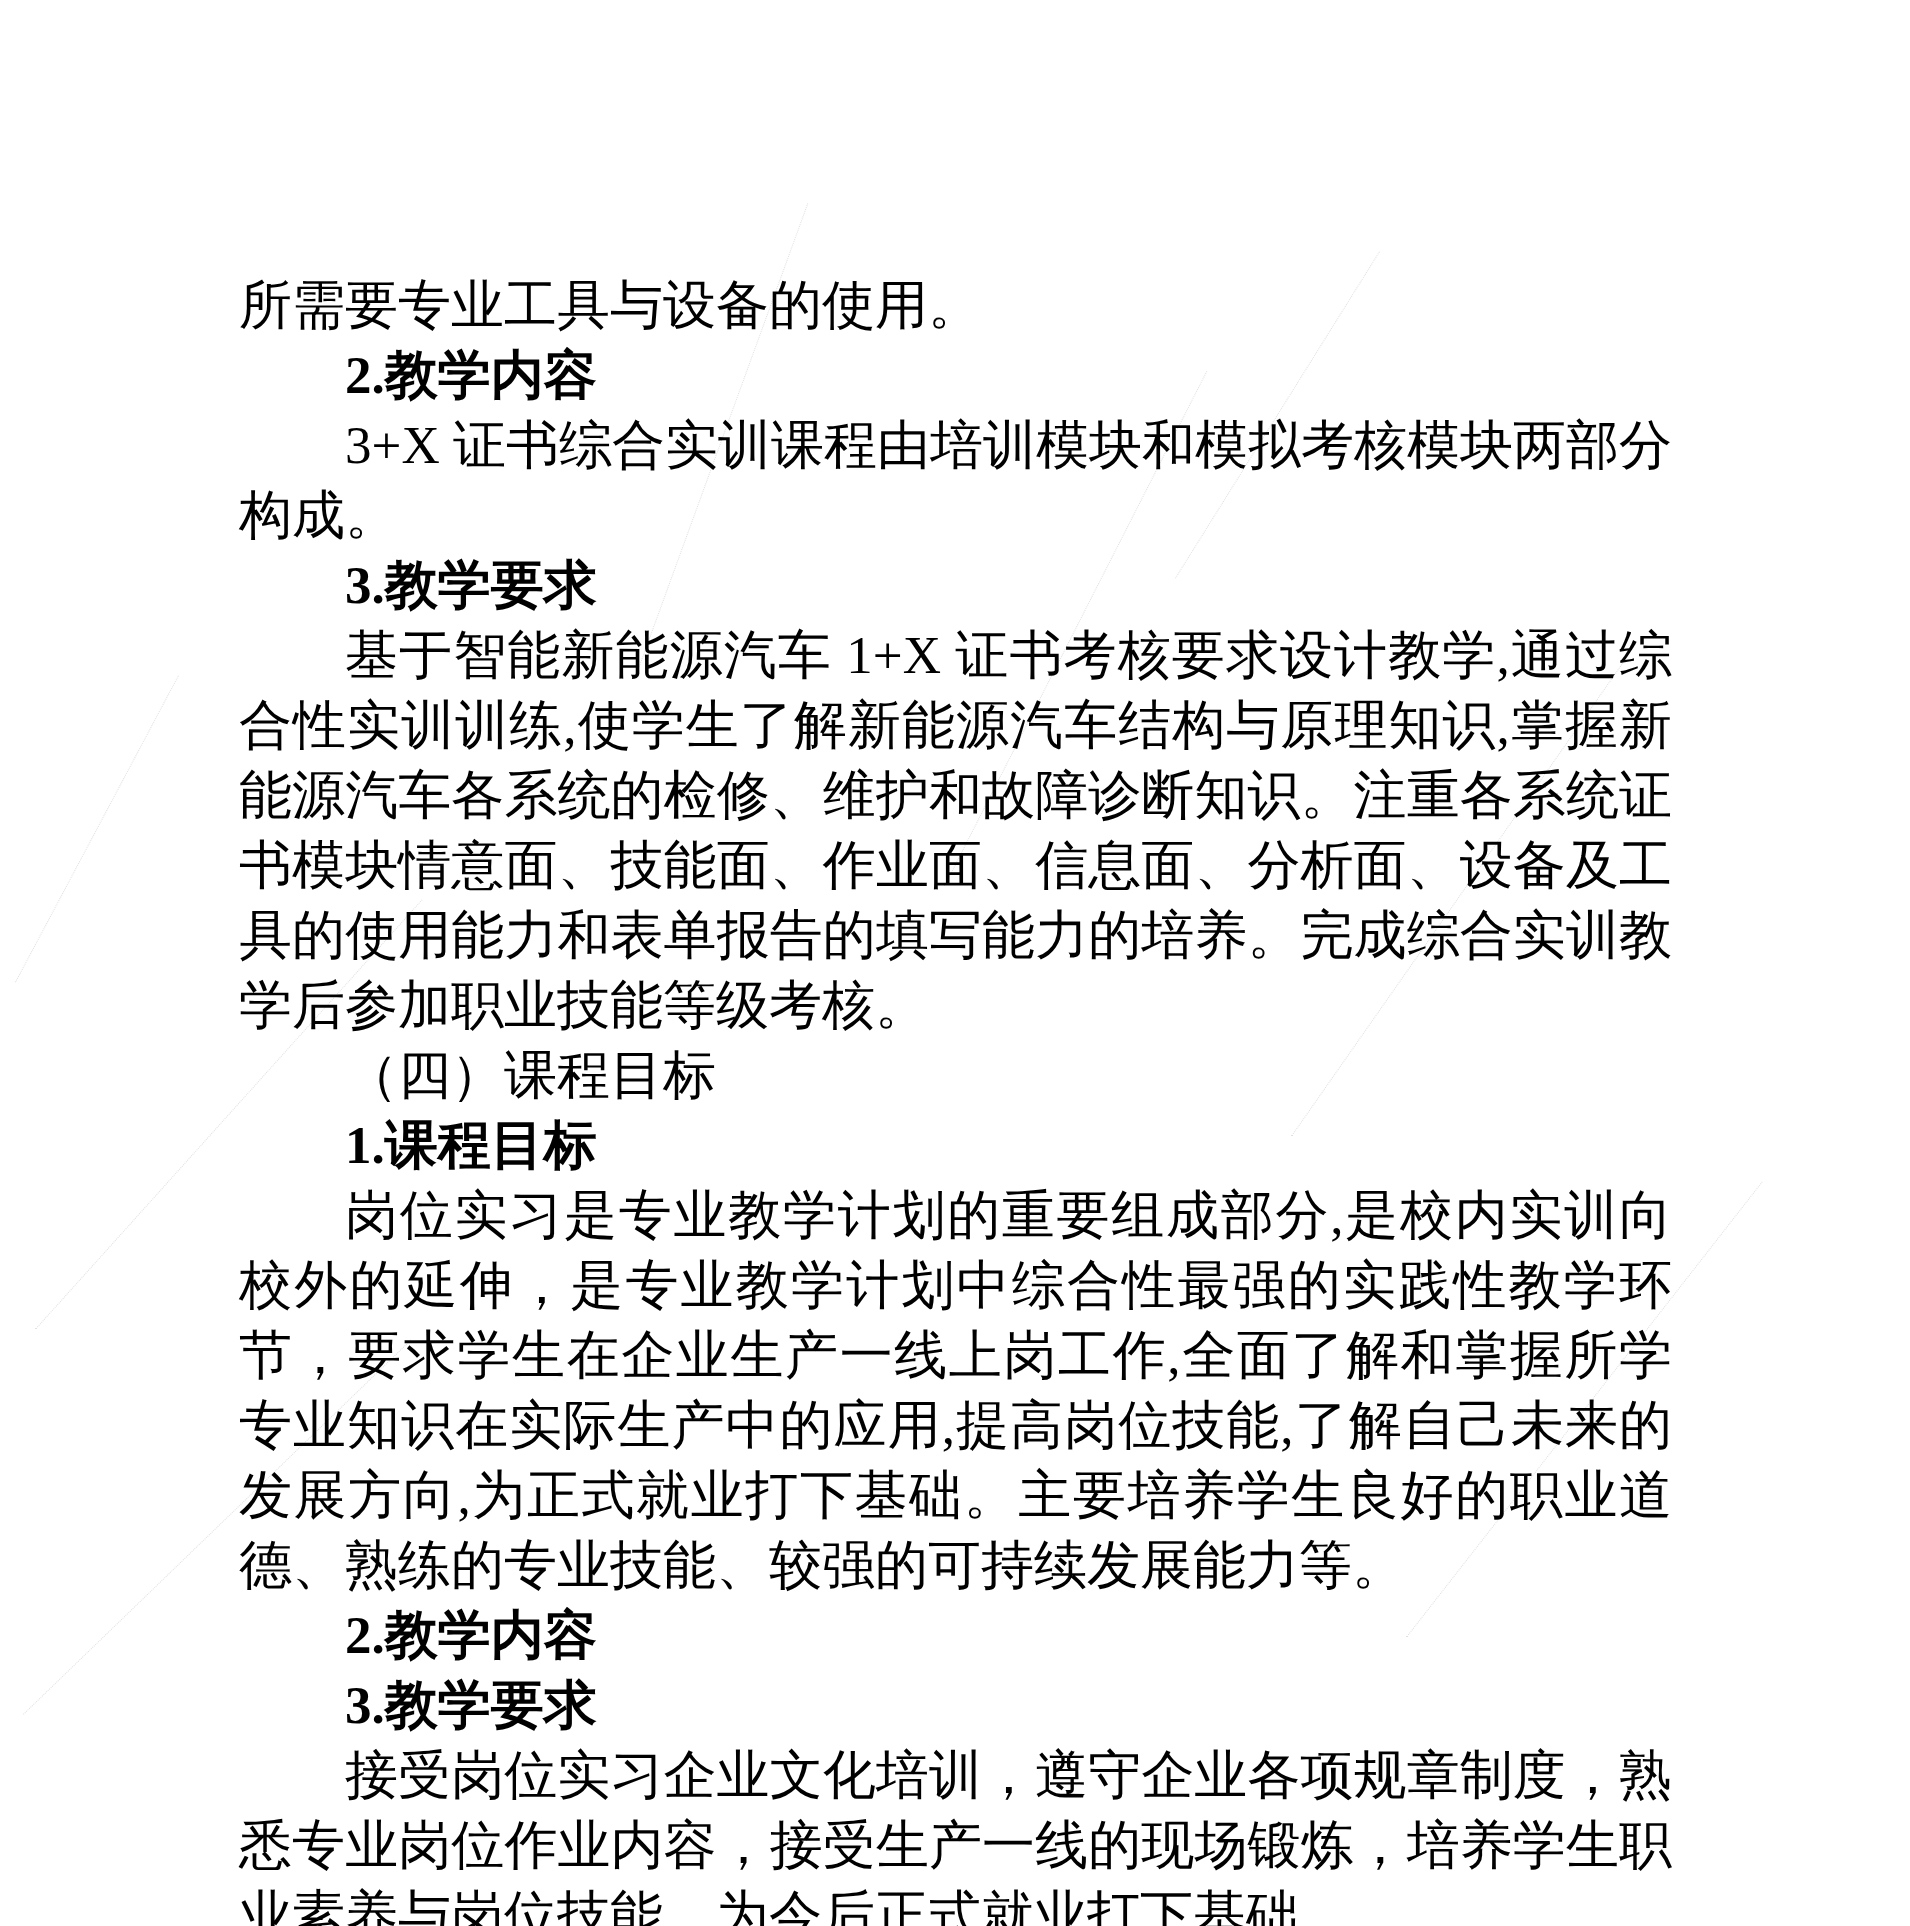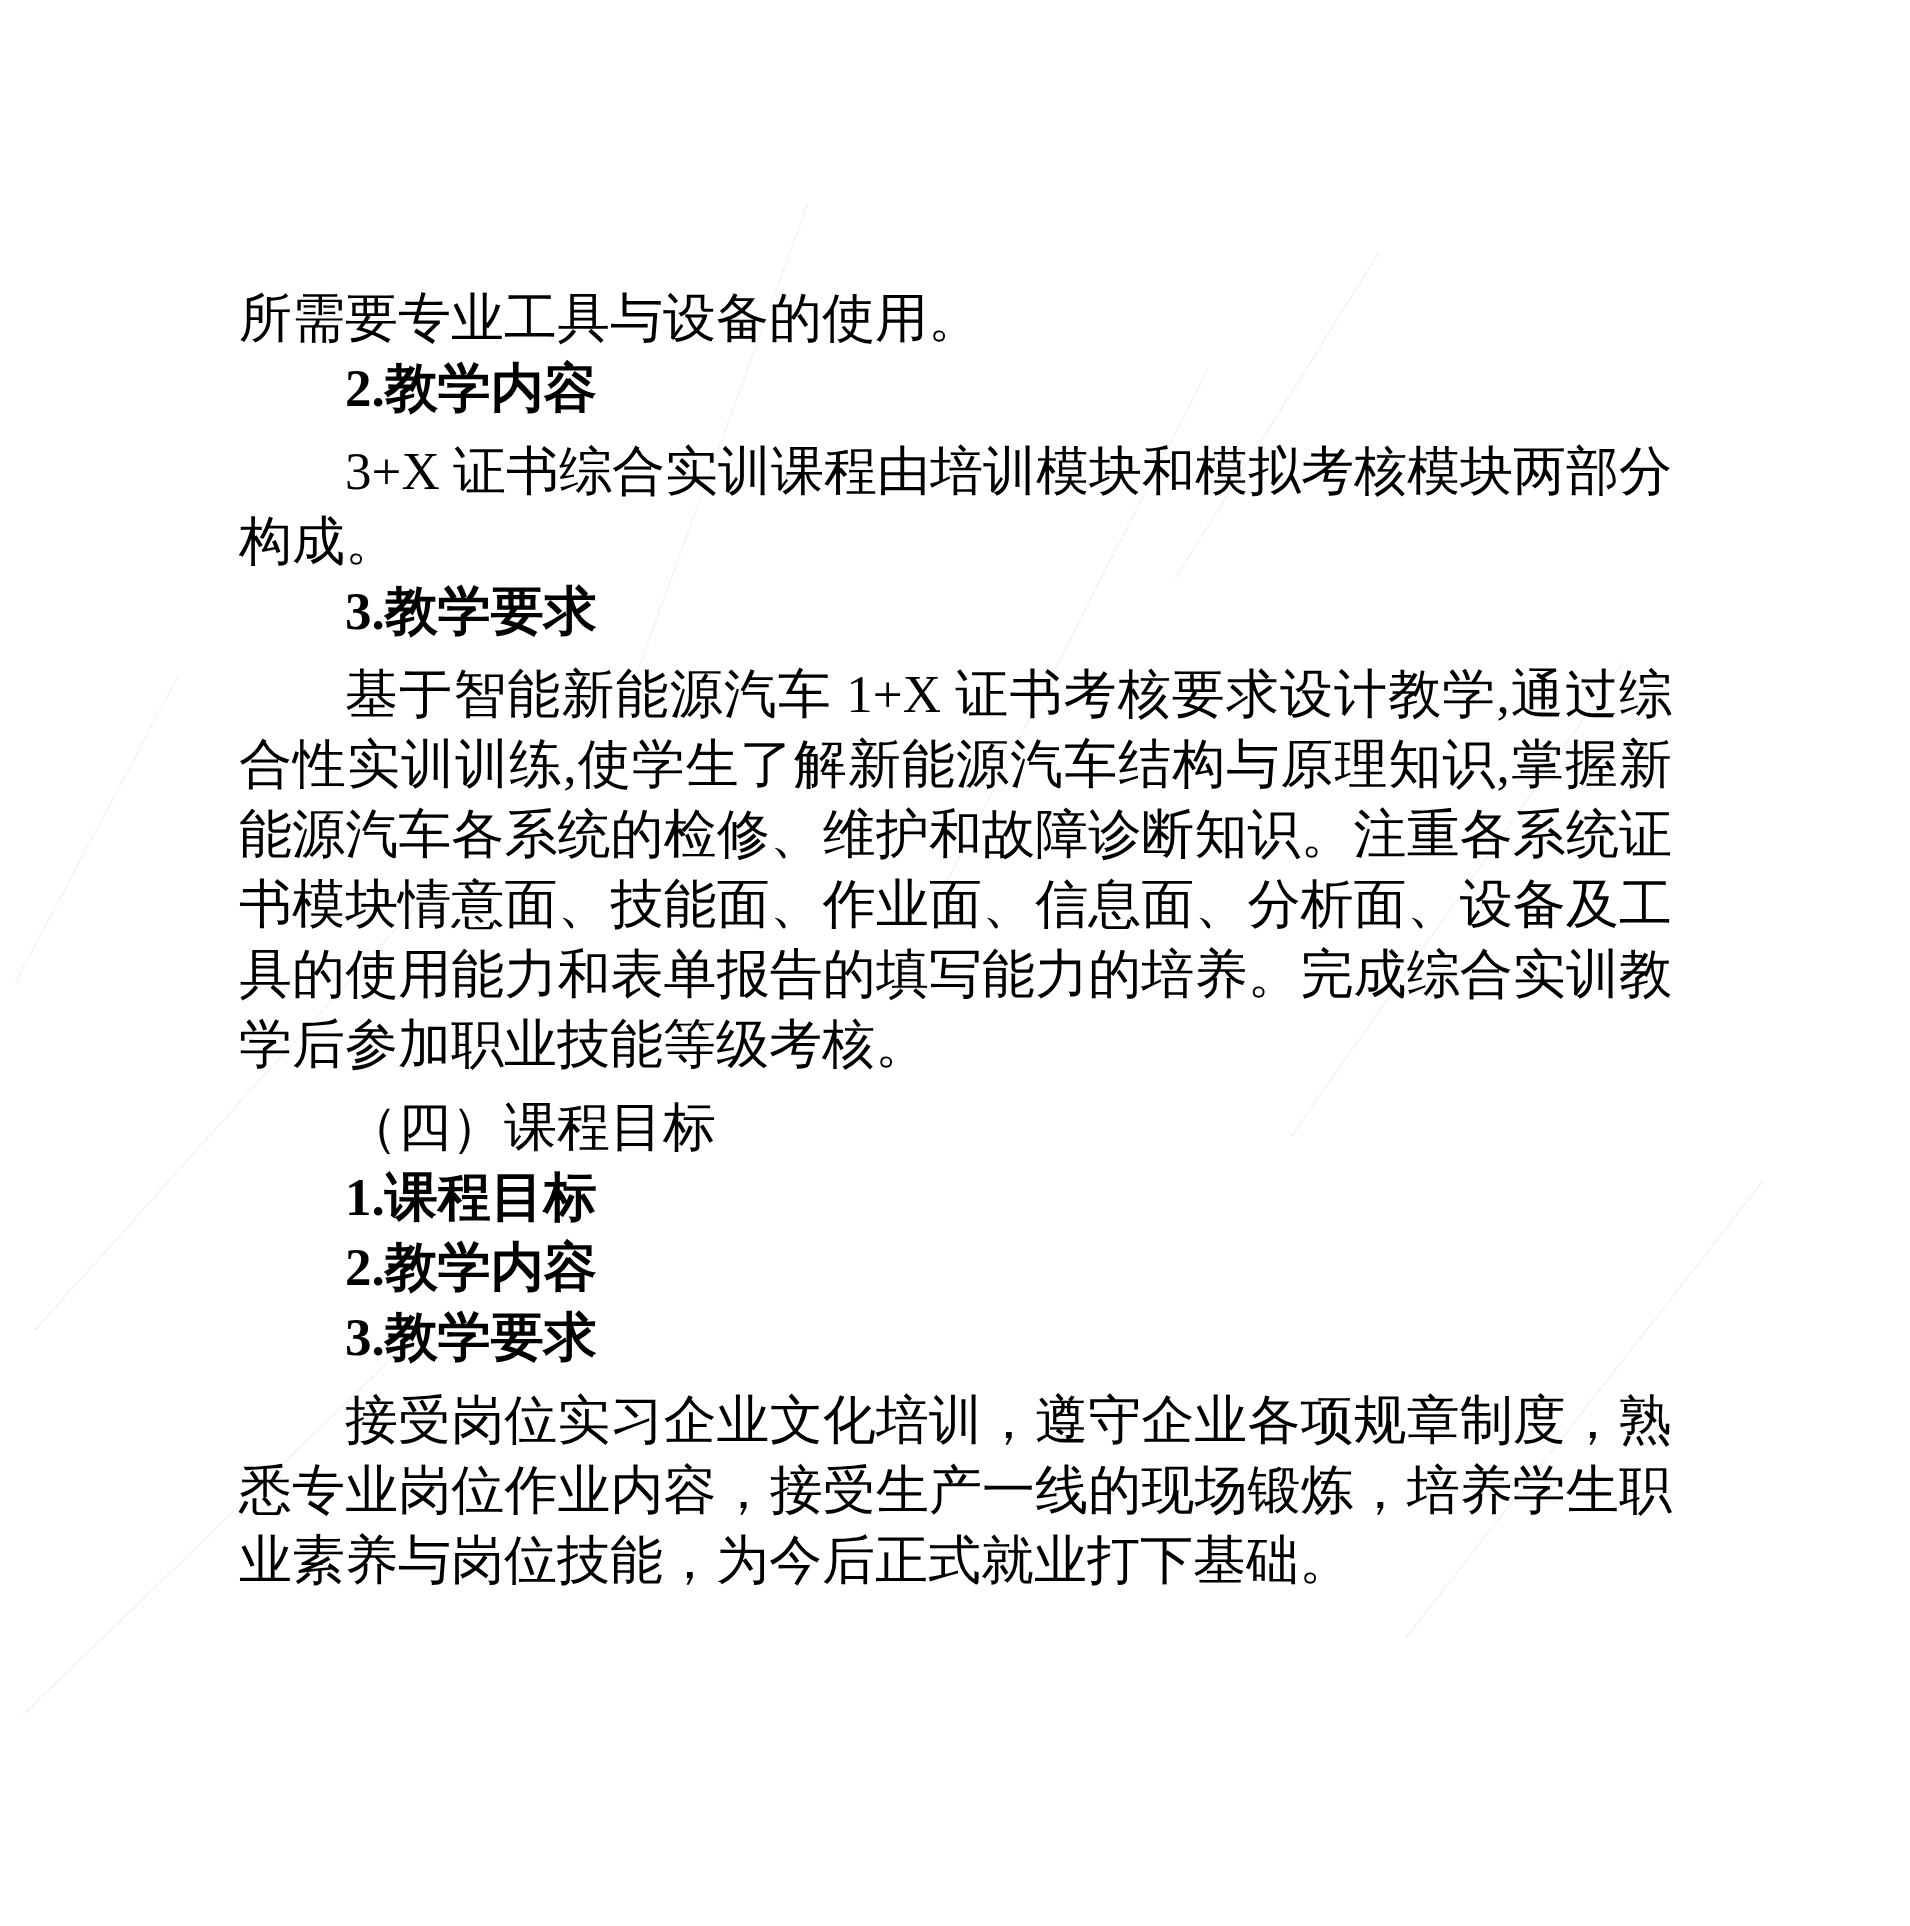--- a/index.html
+++ b/index.html
@@ -42,21 +42,21 @@
     text-justify: inter-ideograph;
     word-break: break-all;
     overflow-wrap: anywhere;
   }
   .content p {
     margin: 0;
     font-size: 53px;
     line-height: 70px;
     letter-spacing: 0px;
   }
-  p.body { font-weight: 400; margin-top: 13px; }
+  p.body { font-weight: 400; }
   p.indent { text-indent: 2em; }
   p.heading {
     font-family: Liberation Serif, serif;
     font-weight: 700;
     text-indent: 2em;
   }
 </style>
 </head>
 <body>
 
@@ -74,20 +74,21 @@
   <div class="diag" style="left:1406px;top:1637px; width:578px; transform:rotate(-52deg);"></div>
 
   <div class="content">
     <p class="body">所需要专业工具与设备的使用。</p>
     <p class="heading">2.教学内容</p>
     <p class="body indent">3+X 证书综合实训课程由培训模块和模拟考核模块两部分构成。</p>
     <p class="heading">3.教学要求</p>
     <p class="body indent">基于智能新能源汽车 1+X 证书考核要求设计教学,通过综合性实训训练,使学生了解新能源汽车结构与原理知识,掌握新能源汽车各系统的检修、维护和故障诊断知识。注重各系统证书模块情意面、技能面、作业面、信息面、分析面、设备及工具的使用能力和表单报告的填写能力的培养。完成综合实训教学后参加职业技能等级考核。</p>
     <p class="body indent">（四）课程目标</p>
     <p class="heading">1.课程目标</p>
+    <p class="body indent">岗位实习是专业教学计划的重要组成部分,是校内实训向校外的延伸，是专业教学计划中综合性最强的实践性教学环节，要求学生在企业生产一线上岗工作,全面了解和掌握所学专业知识在实际生产中的应用,提高岗位技能,了解自己未来的发展方向,为正式就业打下基础。主要培养学生良好的职业道德、熟练的专业技能、较强的可持续发展能力等。</p>
     <p class="heading">2.教学内容</p>
     <p class="heading">3.教学要求</p>
     <p class="body indent">接受岗位实习企业文化培训，遵守企业各项规章制度，熟悉专业岗位作业内容，接受生产一线的现场锻炼，培养学生职业素养与岗位技能，为今后正式就业打下基础。</p>
 
   </div>
 
 </div>
 
 
 </body></html>

